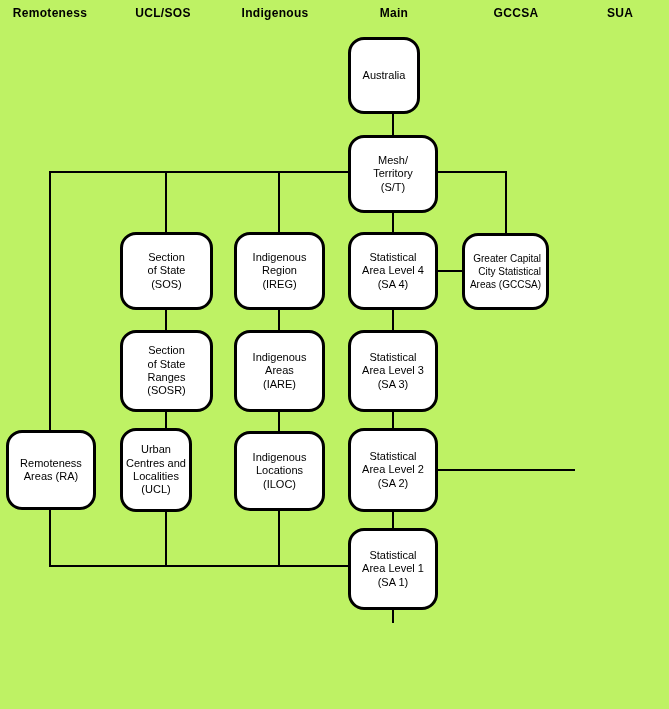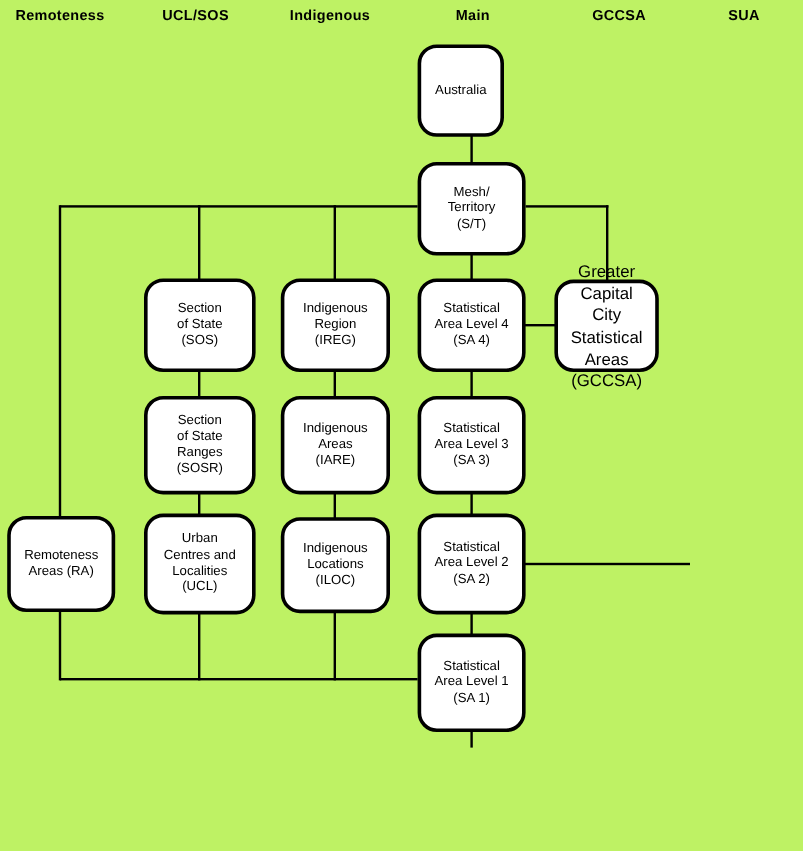--- a/index.html
+++ b/index.html
@@ -39,22 +39,23 @@
     align-items: center;
     justify-content: center;
     text-align: center;
     font-size: 11px;
     line-height: 1.22;
     color: #000000;
     white-space: pre-line;
     padding: 2px;
   }
   .node.small {
-    font-size: 14px;
+    font-size: 10px;
     line-height: 1.3;
+    text-align: right;
   }
 </style>
 </head>
 <body>
 
 <div id="canvas">
 
   <div class="col-header" style="left:5px;   width:90px;">Remoteness</div>
   <div class="col-header" style="left:123px; width:80px;">UCL/SOS</div>
   <div class="col-header" style="left:235px; width:80px;">Indigenous</div>
@@ -109,21 +110,21 @@
 (SOSR)</div>
   <div class="node" style="left:234px; top:330px; width:91px; height:82px;">Indigenous
 Areas
 (IARE)</div>
   <div class="node" style="left:348px; top:330px; width:90px; height:82px;">Statistical
 Area Level 3
 (SA 3)</div>
 
   <div class="node" style="left:6px;   top:430px; width:90px; height:80px;">Remoteness
 Areas (RA)</div>
-  <div class="node" style="left:120px; top:428px; width:93px; height:84px;">Urban
+  <div class="node" style="left:120px; top:428px; width:72px; height:84px;">Urban
 Centres and
 Localities
 (UCL)</div>
   <div class="node" style="left:234px; top:431px; width:91px; height:80px;">Indigenous
 Locations
 (ILOC)</div>
   <div class="node" style="left:348px; top:428px; width:90px; height:84px;">Statistical
 Area Level 2
 (SA 2)</div>
 

